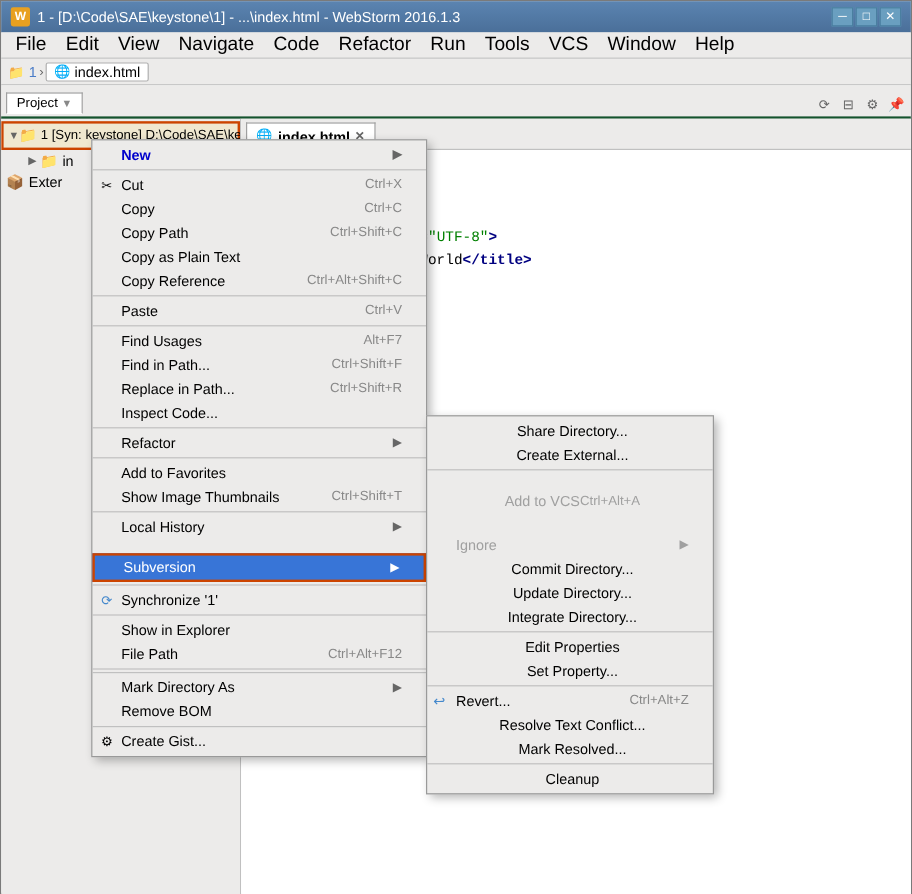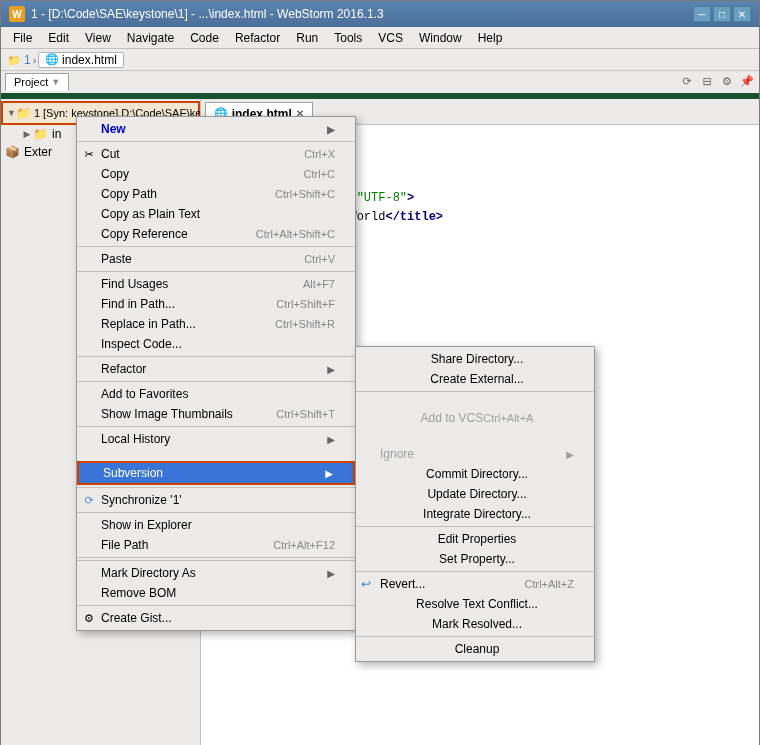--- a/index.html
+++ b/index.html
@@ -74,21 +74,21 @@
     .menu-bar {
       background: #ECEBEA;
       border-bottom: 1px solid #C0C0C0;
       padding: 2px 4px;
       display: flex;
       align-items: center;
       height: 22px;
     }
     .menu-item {
       padding: 2px 8px;
-      font-size: 12px;
+      font-size: 16px;
       color: #000;
       cursor: pointer;
     }
 
     
     .breadcrumb-bar {
       background: #ECEBEA;
       padding: 3px 6px;
       display: flex;
       align-items: center;
@@ -116,24 +116,24 @@
       gap: 3px;
     }
     .file-icon {
       color: #C86400;
       font-size: 11px;
     }
 
     
     .toolbar {
       background: #ECEBEA;
-      border-bottom: 6px solid #14532d;
+      border-bottom: 2px solid #14532d;
       padding: 2px 4px;
       display: flex;
-      align-items: flex-start;
+      align-items: flex-end;
       height: 28px;
       gap: 4px;
     }
     .toolbar-tab {
       background: #D4D0CB;
       border: 1px solid #A0A0A0;
       padding: 2px 8px;
       font-size: 11px;
       cursor: pointer;
       display: flex;

